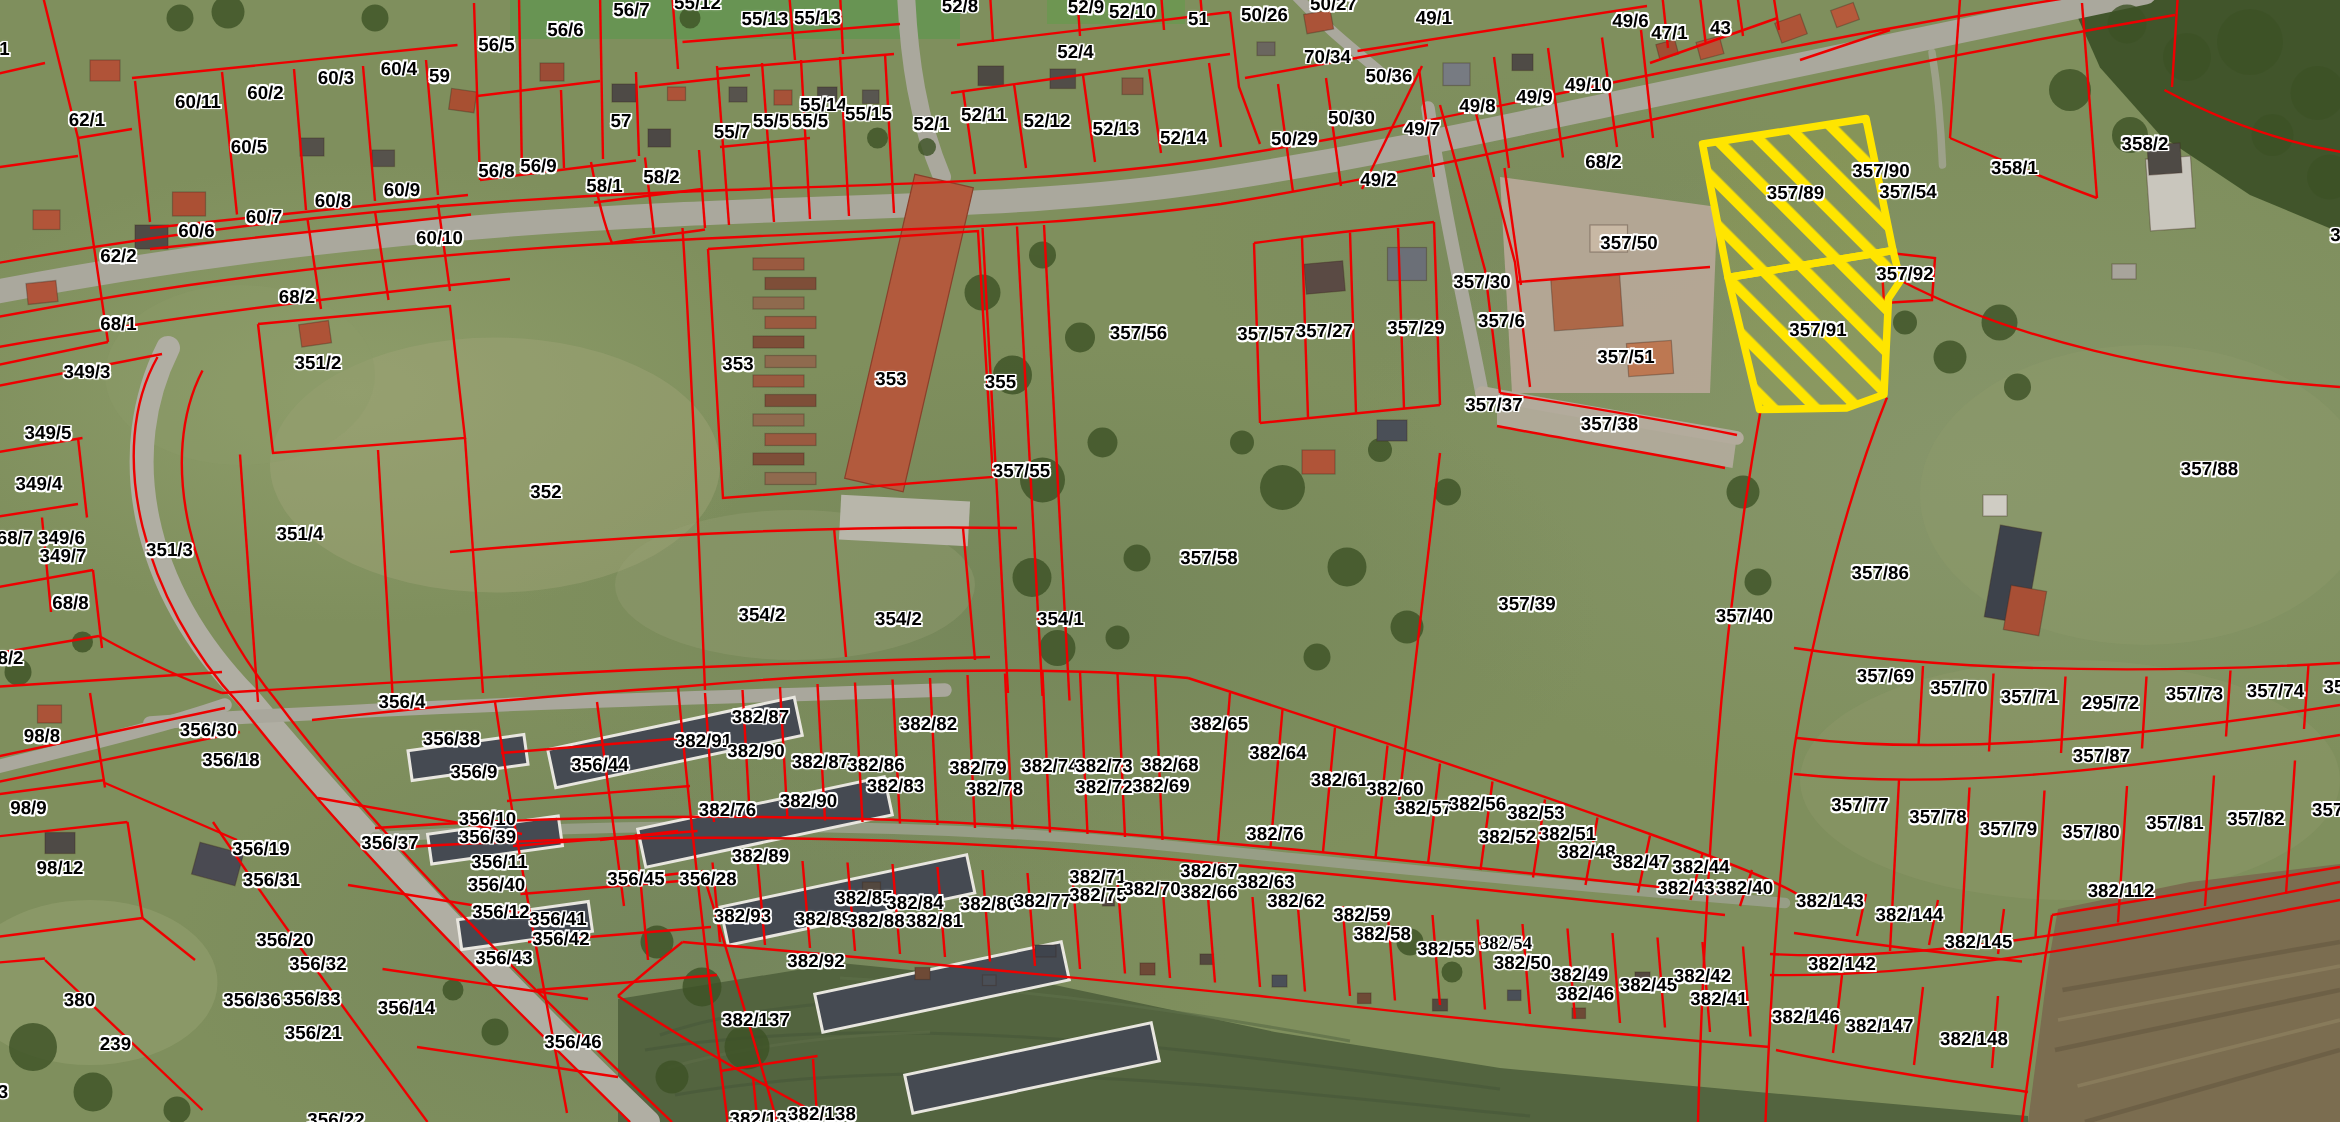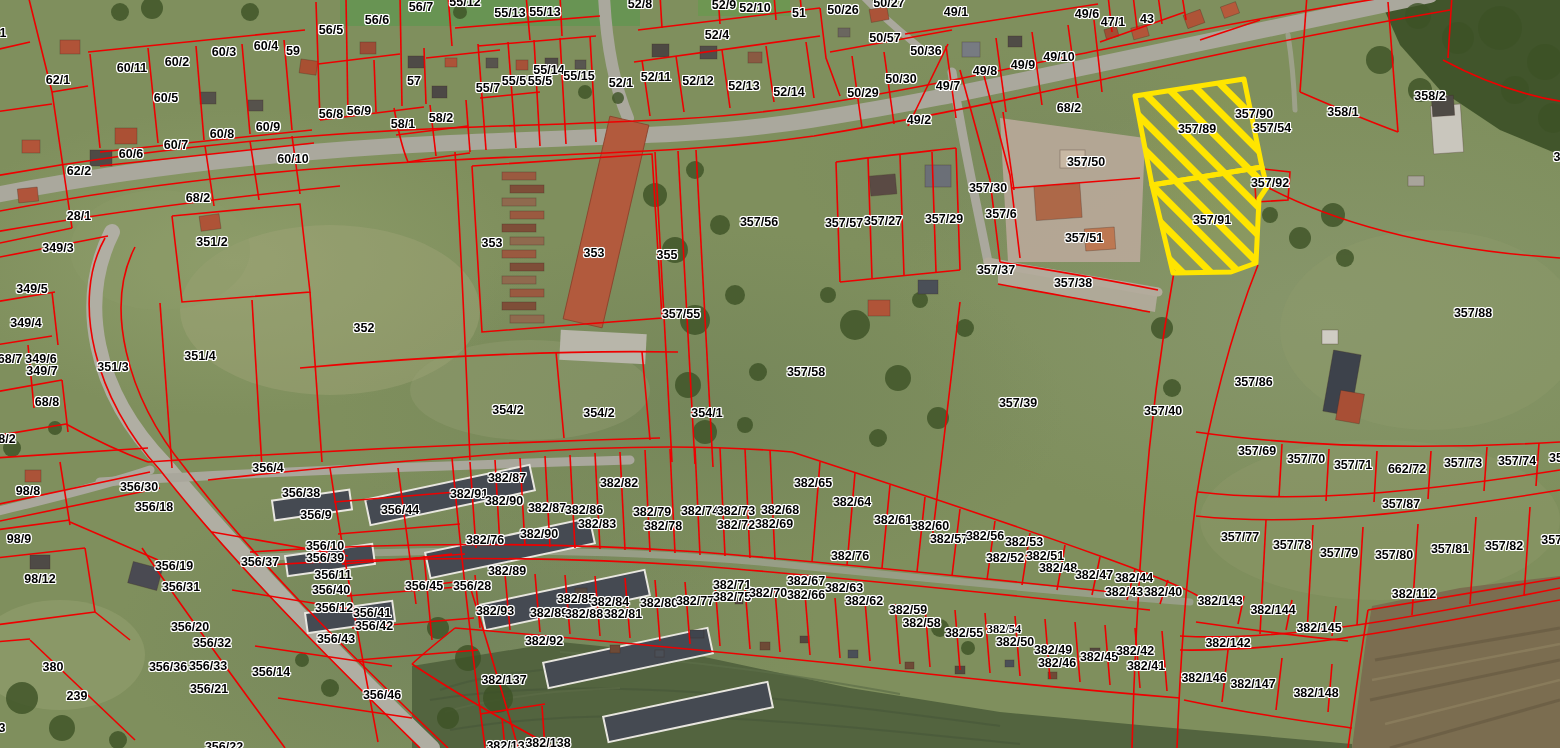--- a/index.html
+++ b/index.html
@@ -490,36 +490,36 @@
       <div class="plabel" style="left: 514px; top: 81px;">55/5</div>
       <div class="plabel" style="left: 540px; top: 81px;">55/5</div>
       <div class="plabel" style="left: 549px; top: 70px;">55/14</div>
       <div class="plabel" style="left: 579px; top: 76px;">55/15</div>
       <div class="plabel" style="left: 621px; top: 83px;">52/1</div>
       <div class="plabel" style="left: 656px; top: 77px;">52/11</div>
       <div class="plabel" style="left: 698px; top: 81px;">52/12</div>
       <div class="plabel" style="left: 744px; top: 86px;">52/13</div>
       <div class="plabel" style="left: 789px; top: 92px;">52/14</div>
       <div class="plabel" style="left: 717px; top: 35px;">52/4</div>
-      <div class="plabel" style="left: 885px; top: 38px;">50/57</div>
+      <div class="plabel" style="left: 885px; top: 38px;">70/34</div>
       <div class="plabel" style="left: 926px; top: 51px;">50/36</div>
       <div class="plabel" style="left: 901px; top: 79px;">50/30</div>
       <div class="plabel" style="left: 863px; top: 93px;">50/29</div>
       <div class="plabel" style="left: 948px; top: 86px;">49/7</div>
       <div class="plabel" style="left: 985px; top: 71px;">49/8</div>
       <div class="plabel" style="left: 1023px; top: 65px;">49/9</div>
       <div class="plabel" style="left: 1059px; top: 57px;">49/10</div>
       <div class="plabel" style="left: 919px; top: 120px;">49/2</div>
       <div class="plabel" style="left: 1069px; top: 108px;">68/2</div>
       <div class="plabel" style="left: 131px; top: 154px;">60/6</div>
       <div class="plabel" style="left: 176px; top: 145px;">60/7</div>
       <div class="plabel" style="left: 293px; top: 159px;">60/10</div>
       <div class="plabel" style="left: 79px; top: 171px;">62/2</div>
       <div class="plabel" style="left: 198px; top: 198px;">68/2</div>
-      <div class="plabel" style="left: 79px; top: 216px;">28/1</div>
+      <div class="plabel" style="left: 79px; top: 216px;">68/1</div>
       <div class="plabel" style="left: 58px; top: 248px;">349/3</div>
       <div class="plabel" style="left: 212px; top: 242px;">351/2</div>
       <div class="plabel" style="left: 32px; top: 289px;">349/5</div>
       <div class="plabel" style="left: 26px; top: 323px;">349/4</div>
       <div class="plabel" style="left: 10px; top: 359px;">68/7</div>
       <div class="plabel" style="left: 41px; top: 359px;">349/6</div>
       <div class="plabel" style="left: 42px; top: 371px;">349/7</div>
       <div class="plabel" style="left: 47px; top: 402px;">68/8</div>
       <div class="plabel" style="left: 113px; top: 367px;">351/3</div>
       <div class="plabel" style="left: 200px; top: 356px;">351/4</div>
@@ -550,21 +550,21 @@
       <div class="plabel" style="left: 1270px; top: 183px;">357/92</div>
       <div class="plabel" style="left: 1212px; top: 220px;">357/91</div>
       <div class="plabel" style="left: 1343px; top: 112px;">358/1</div>
       <div class="plabel" style="left: 1430px; top: 96px;">358/2</div>
       <div class="plabel" style="left: 1557px; top: 157px;">3</div>
       <div class="plabel" style="left: 1473px; top: 313px;">357/88</div>
       <div class="plabel" style="left: 1235px; top: 382px; padding-left: 37px;">357/86</div>
       <div class="plabel" style="left: 1257px; top: 451px;">357/69</div>
       <div class="plabel" style="left: 1306px; top: 459px;">357/70</div>
       <div class="plabel" style="left: 1353px; top: 465px;">357/71</div>
-      <div class="plabel" style="left: 1407px; top: 469px;">662/72</div>
+      <div class="plabel" style="left: 1407px; top: 469px;">295/72</div>
       <div class="plabel" style="left: 1463px; top: 463px;">357/73</div>
       <div class="plabel" style="left: 1517px; top: 461px;">357/74</div>
       <div class="plabel" style="left: 1556px; top: 458px;">35</div>
       <div class="plabel" style="left: 1401px; top: 504px;">357/87</div>
       <div class="plabel" style="left: 1240px; top: 537px;">357/77</div>
       <div class="plabel" style="left: 1292px; top: 545px;">357/78</div>
       <div class="plabel" style="left: 1339px; top: 553px;">357/79</div>
       <div class="plabel" style="left: 1394px; top: 555px;">357/80</div>
       <div class="plabel" style="left: 1450px; top: 549px;">357/81</div>
       <div class="plabel" style="left: 1504px; top: 546px;">357/82</div>

